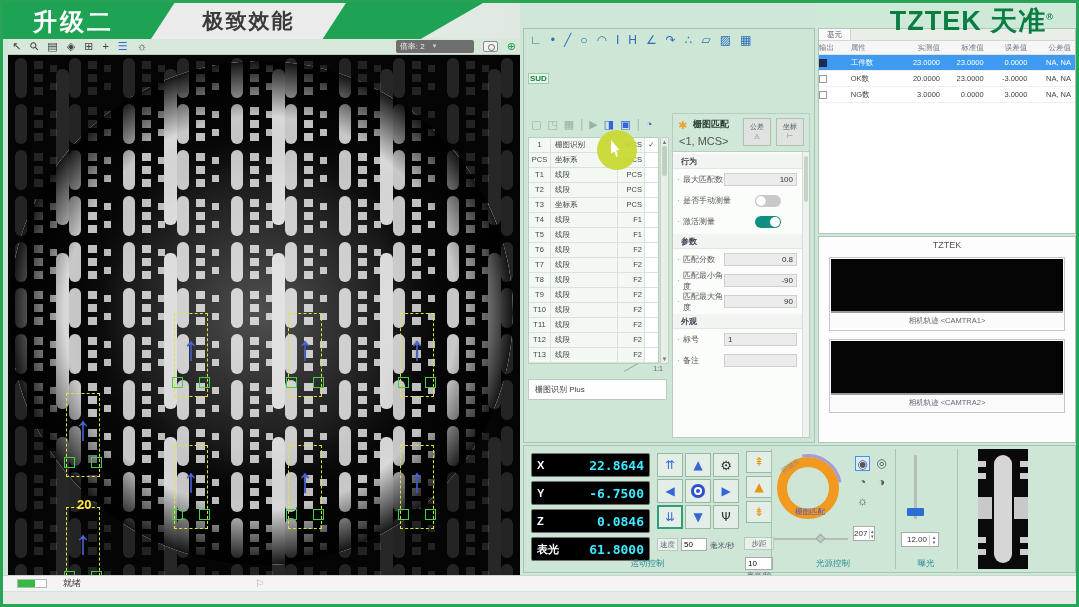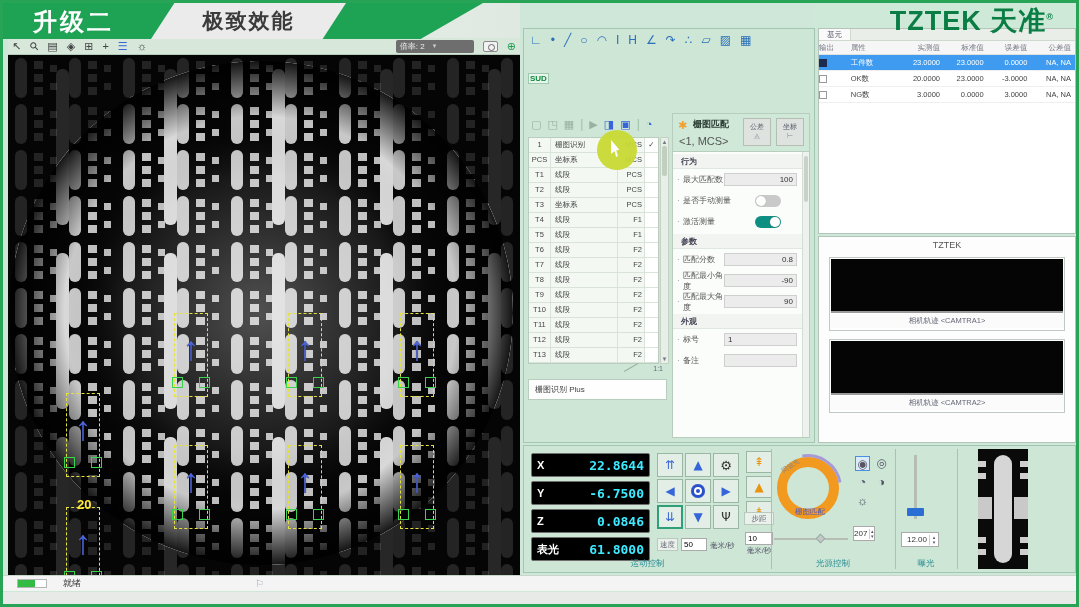--- a/index.html
+++ b/index.html
@@ -128,21 +128,21 @@
 .grid-btn.stop{position:relative}
 .grid-btn.stop::after{content:'';position:absolute;left:5px;top:4px;width:14px;height:14px;border-radius:50%;background:#2b50c8;box-shadow:inset 0 0 0 3px #2b50c8,inset 0 0 0 5px #fff}
 .grid-btn.hl{border:2px solid #2f9e7a}
 .grid-btn.dark{color:#333}
 .speed-row{position:absolute;left:133px;top:92px;display:flex;align-items:flex-end;gap:3px}
 .mini-lab{font-size:7.5px;color:#667;border:1px solid #b9c9bd;background:#e9f1ea;padding:0 2px;line-height:11px}
 .num-input{width:26px;height:13px;border:1px solid #aaa;background:#fff;font-size:8px;padding:0 2px}
 .unit{font-size:7.5px;color:#556}
 .z-col{position:absolute;left:222px;top:5px;width:26px;display:flex;flex-direction:column;gap:3px}
 .z-btn{width:26px;height:22px;background:#e3efe6;border:1px solid #9ab7a3;color:#e8940f;font-size:12px;line-height:1;padding:0;cursor:pointer;font-family:"DejaVu Sans",sans-serif}
-.step-ctl{position:absolute;left:220px;top:66px;width:30px;text-align:center}
+.step-ctl{position:absolute;left:220px;top:91px;width:30px;text-align:center}
 .step-ctl .mini-lab{display:block;margin-bottom:2px}
 .step-ctl .num-input{width:28px}
 .step-ctl .unit{display:block;margin-top:1px}
 .motion-label,.light-label,.exp-label{position:absolute;bottom:2px;font-size:8.5px;color:#2f8f96;text-align:center}
 .motion-label{left:0;width:247px}
 .light-sec{position:absolute;left:247px;top:0;width:124px;height:100%}
 .light-label{left:247px;width:124px}
 .ring{position:absolute;left:6px;top:11px;width:62px;height:62px;border:10px solid #f2991f;border-radius:50%}
 .ring::before{content:'';position:absolute;left:-13px;top:-13px;right:-13px;bottom:-13px;border:3px solid transparent;border-top-color:#a79ad6;border-radius:50%;transform:rotate(35deg)}
 .ring-center-label{position:absolute;left:10px;top:16px;font-size:6.5px;color:#888;transform:rotate(-35deg);white-space:nowrap}

